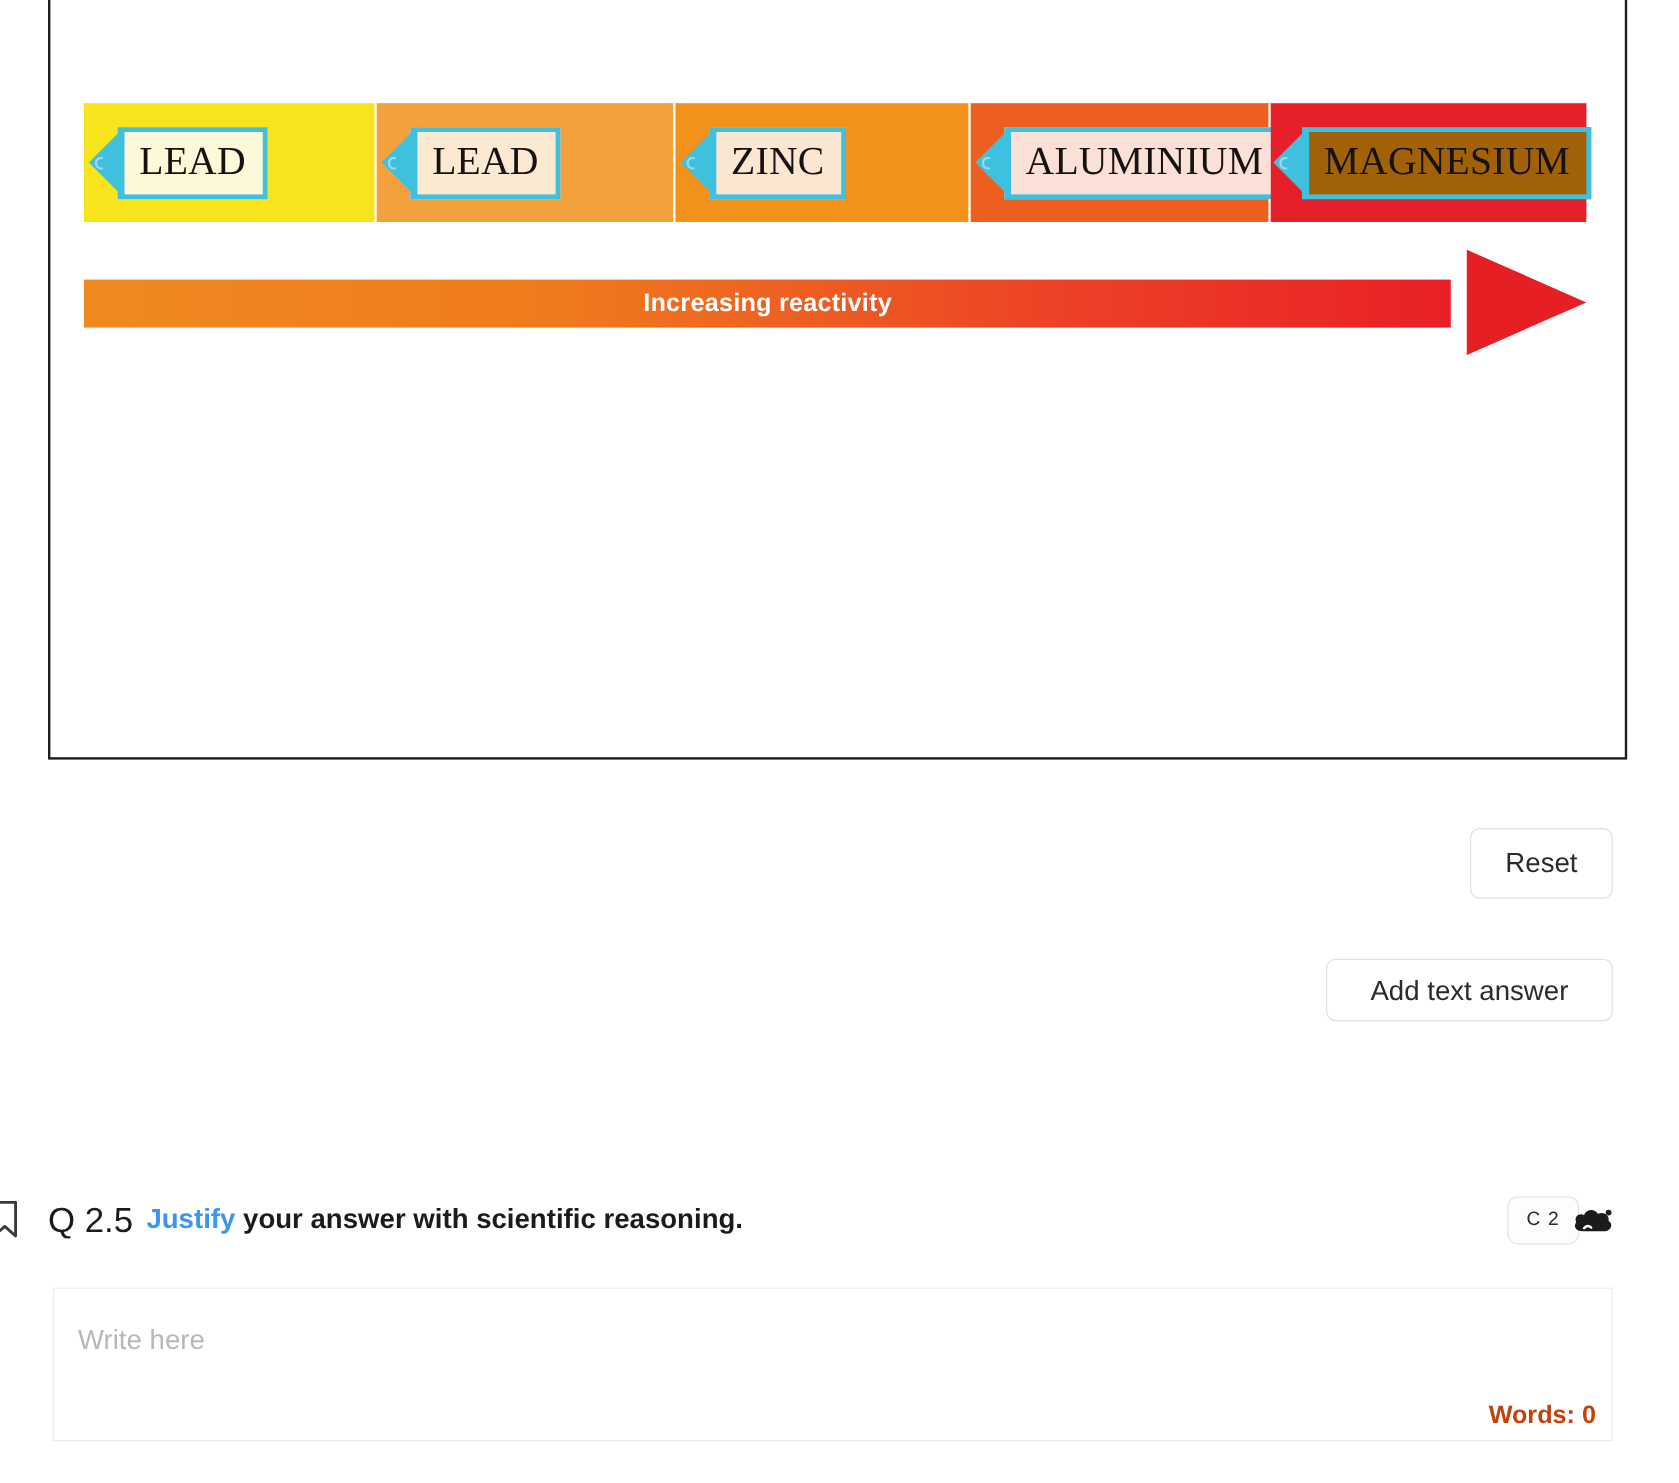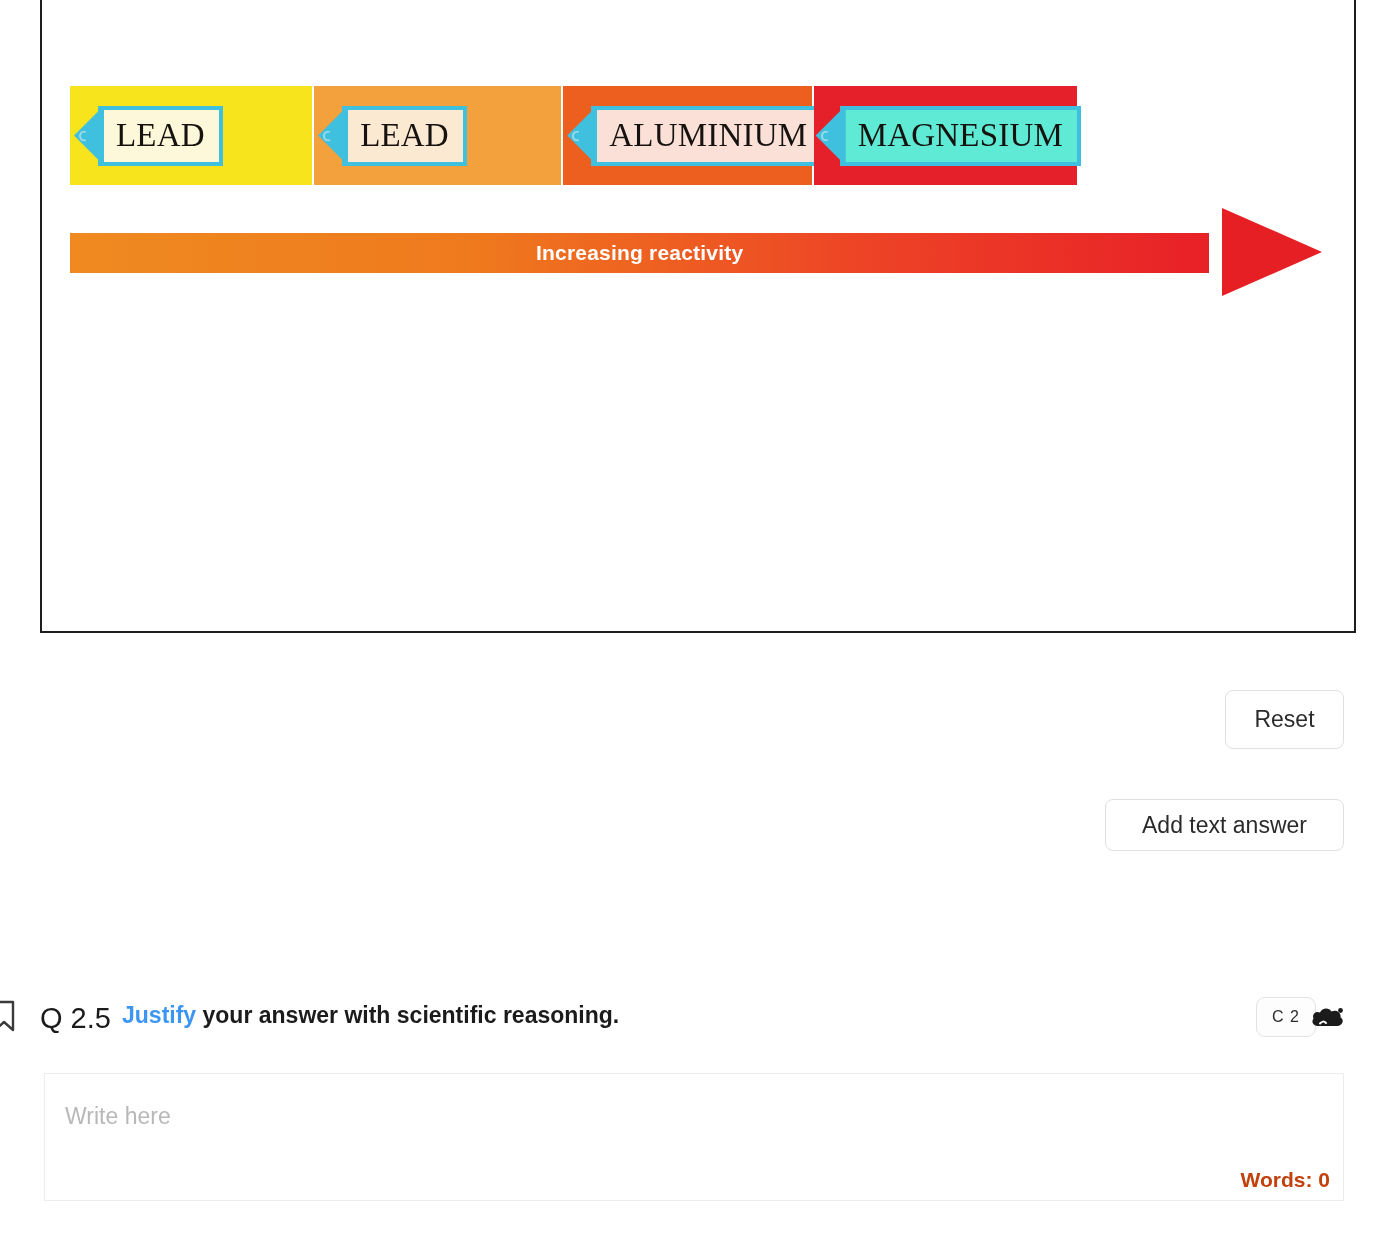--- a/index.html
+++ b/index.html
@@ -109,21 +109,21 @@
   .seg-iron      { background: #f3a13c; }
   .seg-zinc      { background: #f2921b; }
   .seg-aluminium { background: #ec5f1f; }
   .seg-magnesium { background: #e6202b; }
 
   
   .plate-lead      { background: #fdf8d9; }
   .plate-iron      { background: #fbe9d2; }
   .plate-zinc      { background: #fbe6d2; }
   .plate-aluminium { background: #fbe0d7; }
-  .plate-magnesium { background: #5eead4; }
+  .plate-magnesium { background: #a16207; }
 
   
   .arrow-wrap {
     position: absolute;
     left: 0;
     top: 122px;
     width: 100%;
     height: 88px;
   }
   .arrow-shaft {
@@ -296,20 +296,28 @@
 
       <div class="segment seg-iron" style="width:19.9%">
         <div class="tag" style="left:4px">
           <div class="tag-point"></div>
           <div class="tag-plate plate-iron">
             <span>LEAD</span>
           </div>
         </div>
       </div>
 
+      <div class="segment seg-zinc" style="width:19.6%">
+        <div class="tag" style="left:4px">
+          <div class="tag-point"></div>
+          <div class="tag-plate plate-zinc">
+            <span>ZINC</span>
+          </div>
+        </div>
+      </div>
 
       <div class="segment seg-aluminium" style="width:20%">
         <div class="tag" style="left:4px">
           <div class="tag-point"></div>
           <div class="tag-plate plate-aluminium">
             <span>ALUMINIUM</span>
           </div>
         </div>
       </div>
 

